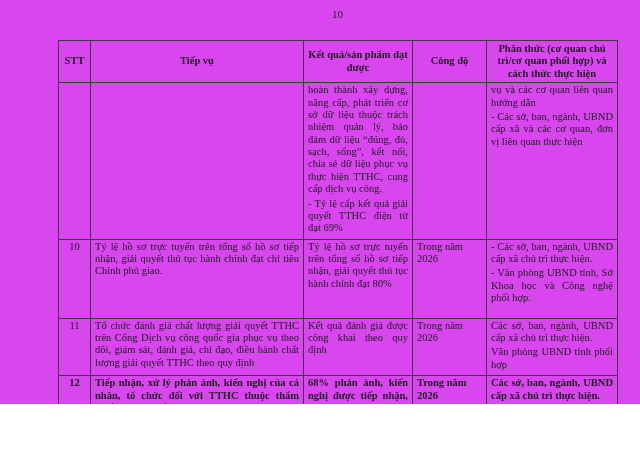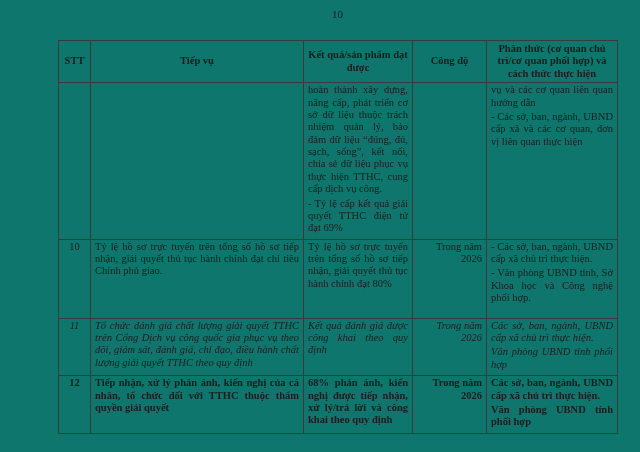--- a/index.html
+++ b/index.html
@@ -3,22 +3,22 @@
 <meta charset="utf-8">
 <style>
   html, body {
     margin: 0;
     padding: 0;
     background: #ffffff;
   }
   .sheet {
     position: relative;
     width: 640px;
-    height: 452px;
-    background: #0f766e;
+    height: 404px;
+    background: #d946ef;
     font-family: "Liberation Serif", "DejaVu Serif", serif;
     color: #1c1c1c;
     overflow: hidden;
   }
   .page-number {
     position: absolute;
     top: 8px;
     left: 58px;
     width: 559px;
     text-align: center;
@@ -50,26 +50,26 @@
     margin: 0 0 2px 0;
     text-align: justify;
   }
   .tasks td.c-stt {
     text-align: center;
   }
   .tasks td.c-task {
     text-align: justify;
   }
   .tasks td.c-time p {
-    text-align: right;
+    text-align: left;
   }
   tr.r-header { height: 36px; }
   tr.r-cont   { height: 136px; }
   tr.r-10     { height: 79px; }
-  tr.r-11     { height: 55px; font-style: italic; }
+  tr.r-11     { height: 55px; }
   tr.r-12     { height: 56px; font-weight: bold; }
 </style>
 </head>
 <body>
 
 <div class="sheet">
 
   <div class="page-number">10</div>
 
   <table class="tasks">

